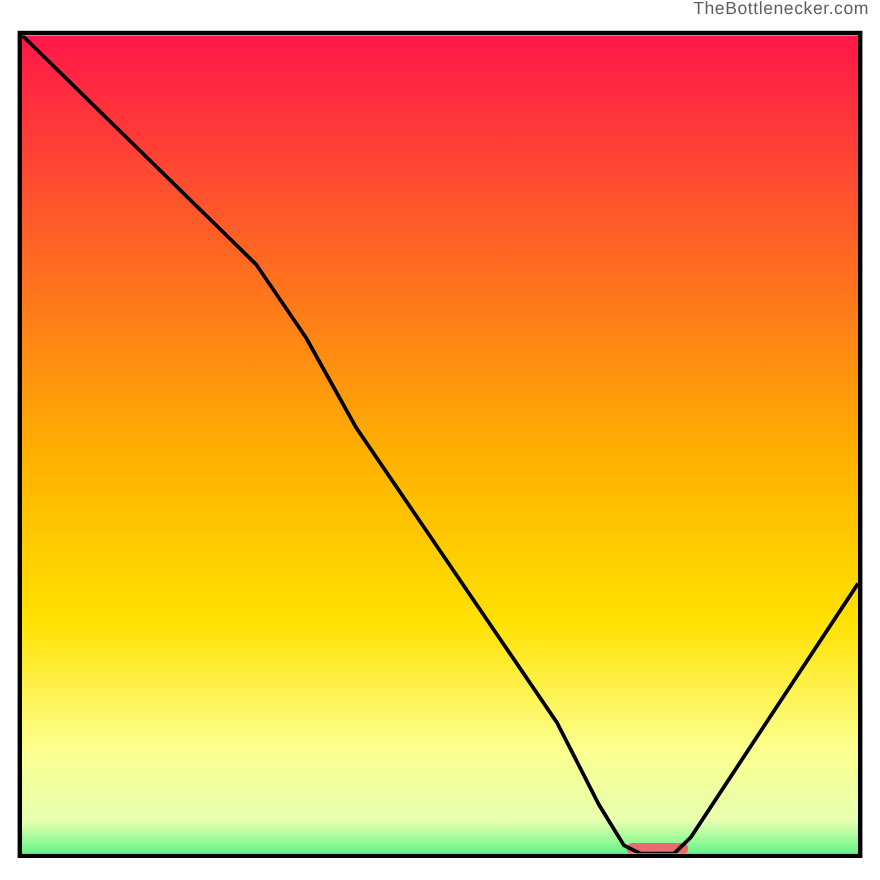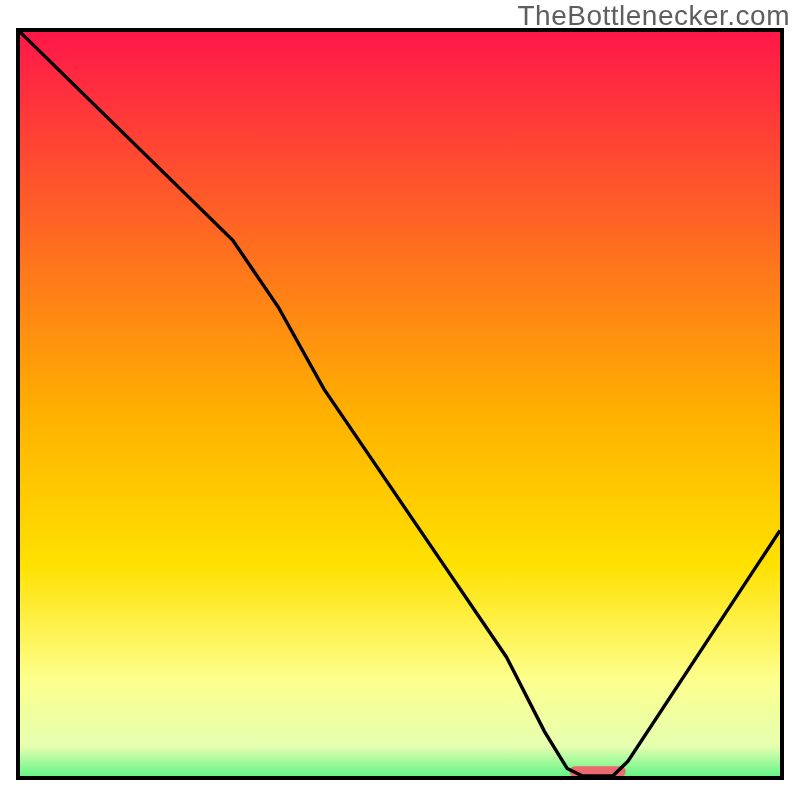--- a/index.html
+++ b/index.html
@@ -13,21 +13,21 @@
   }
   .chart-wrap {
     position: relative;
     width: 800px;
     height: 800px;
   }
   .watermark {
     position: absolute;
     top: 0;
     right: 10px;
-    font-size: 28px;
+    font-size: 16px;
     font-weight: 500;
     color: #5e5e5e;
     letter-spacing: 0.5px;
     z-index: 10;
   }
   .plot-area {
     position: absolute;
     left: 16px;
     top: 28px;
     width: 768px;

